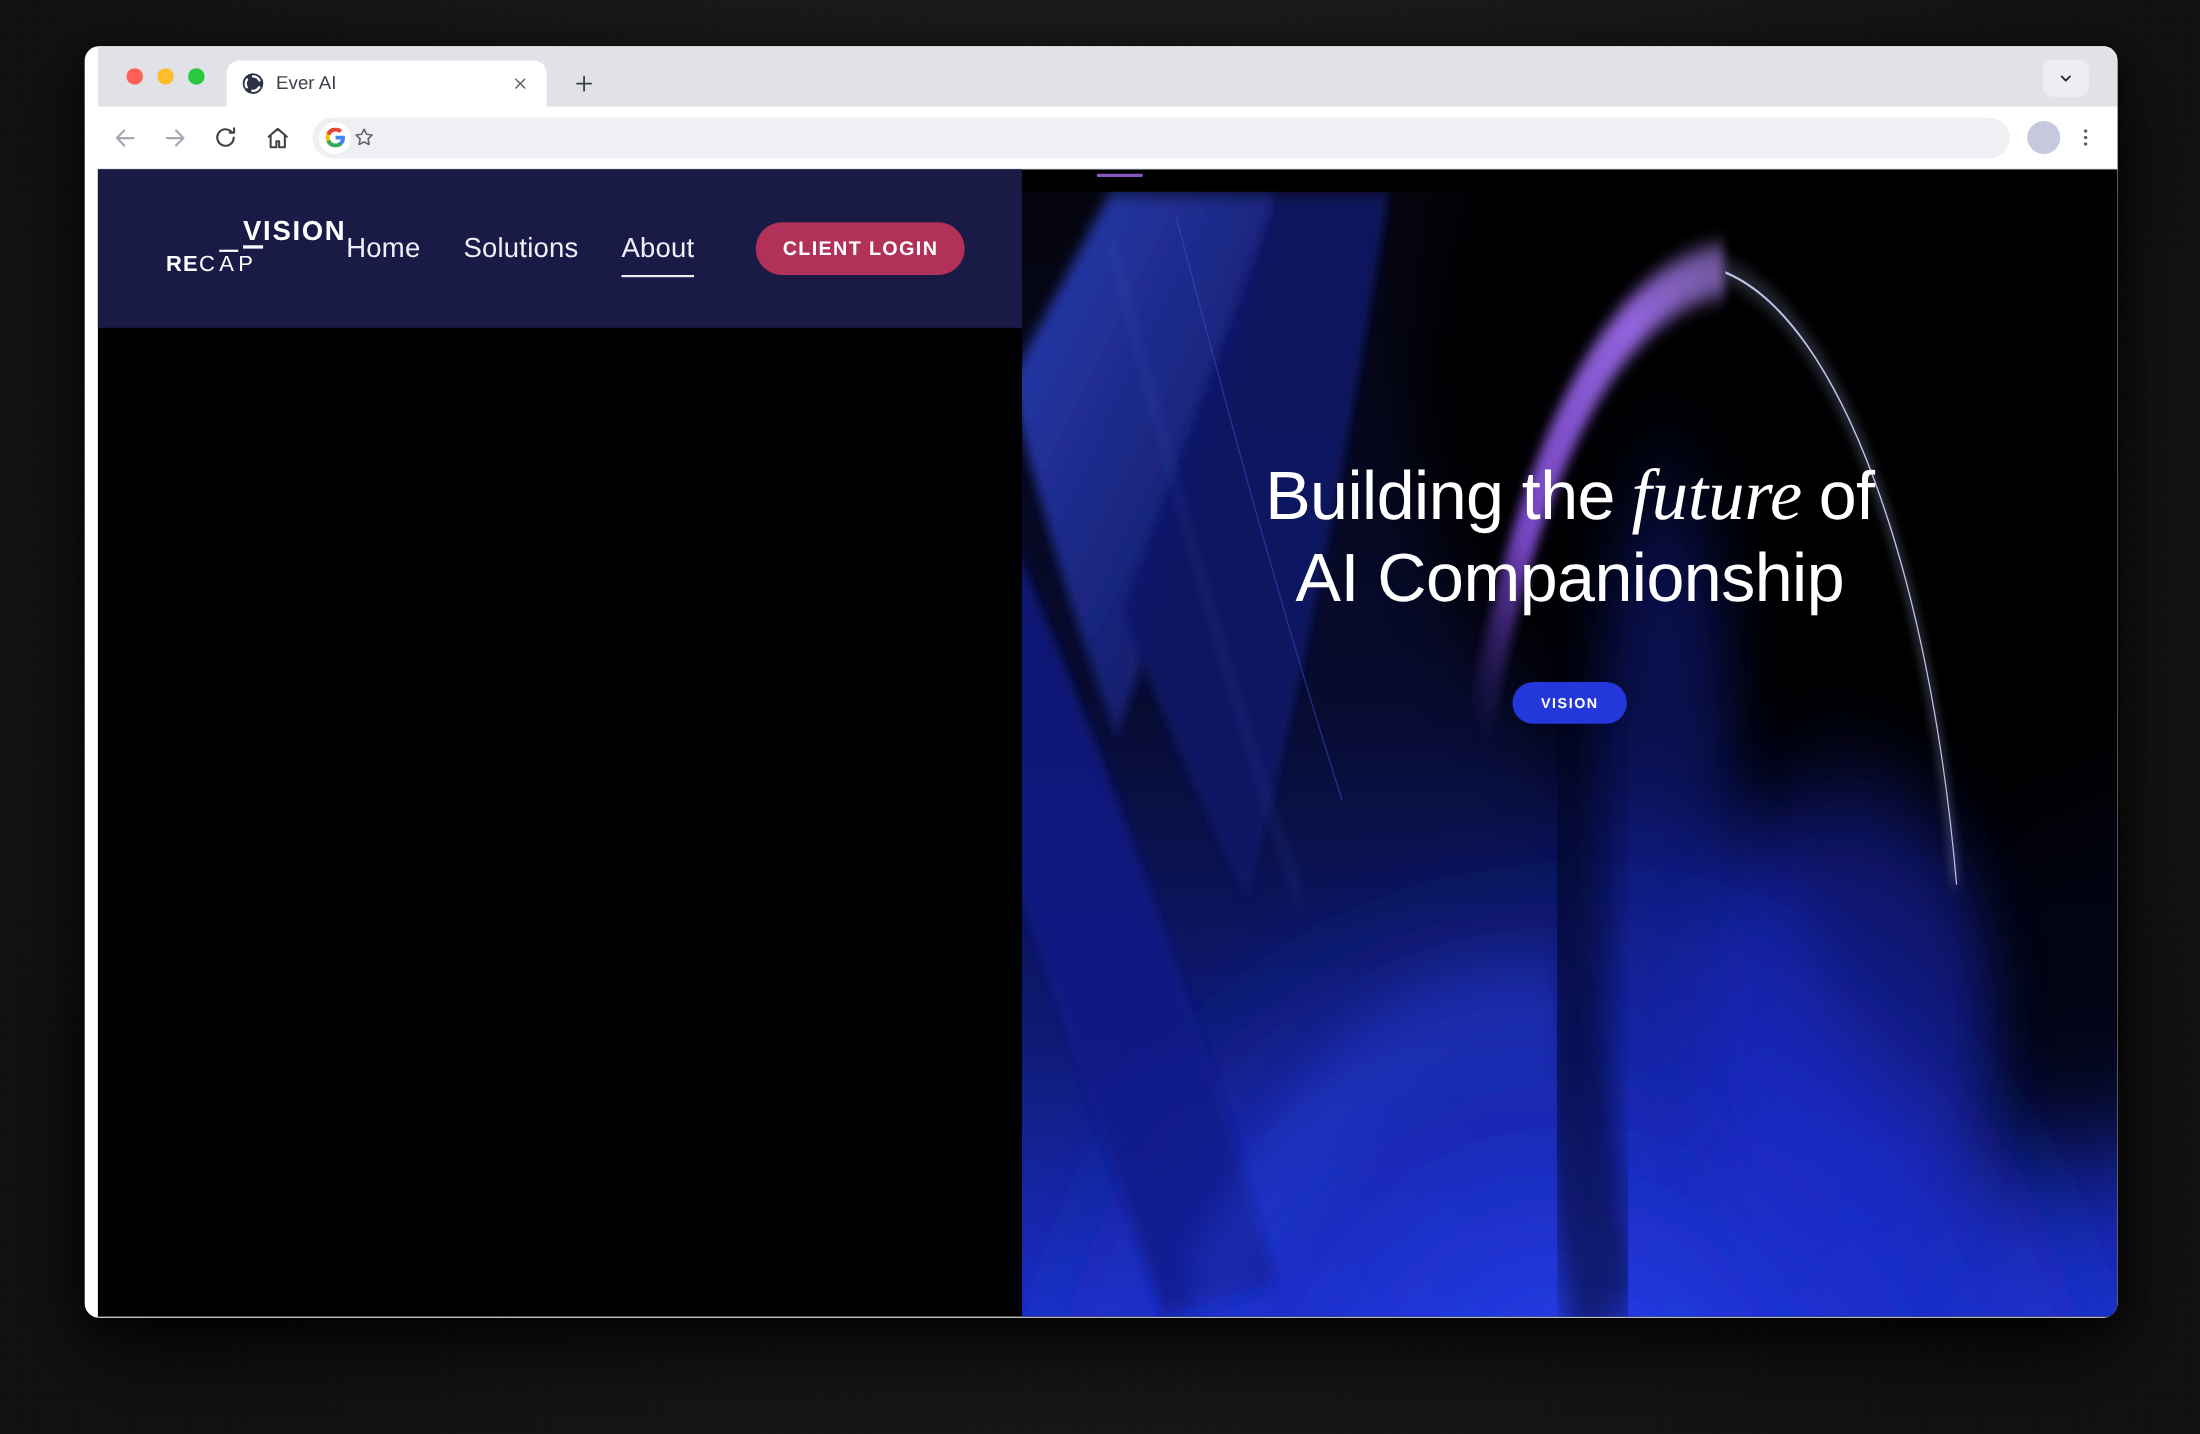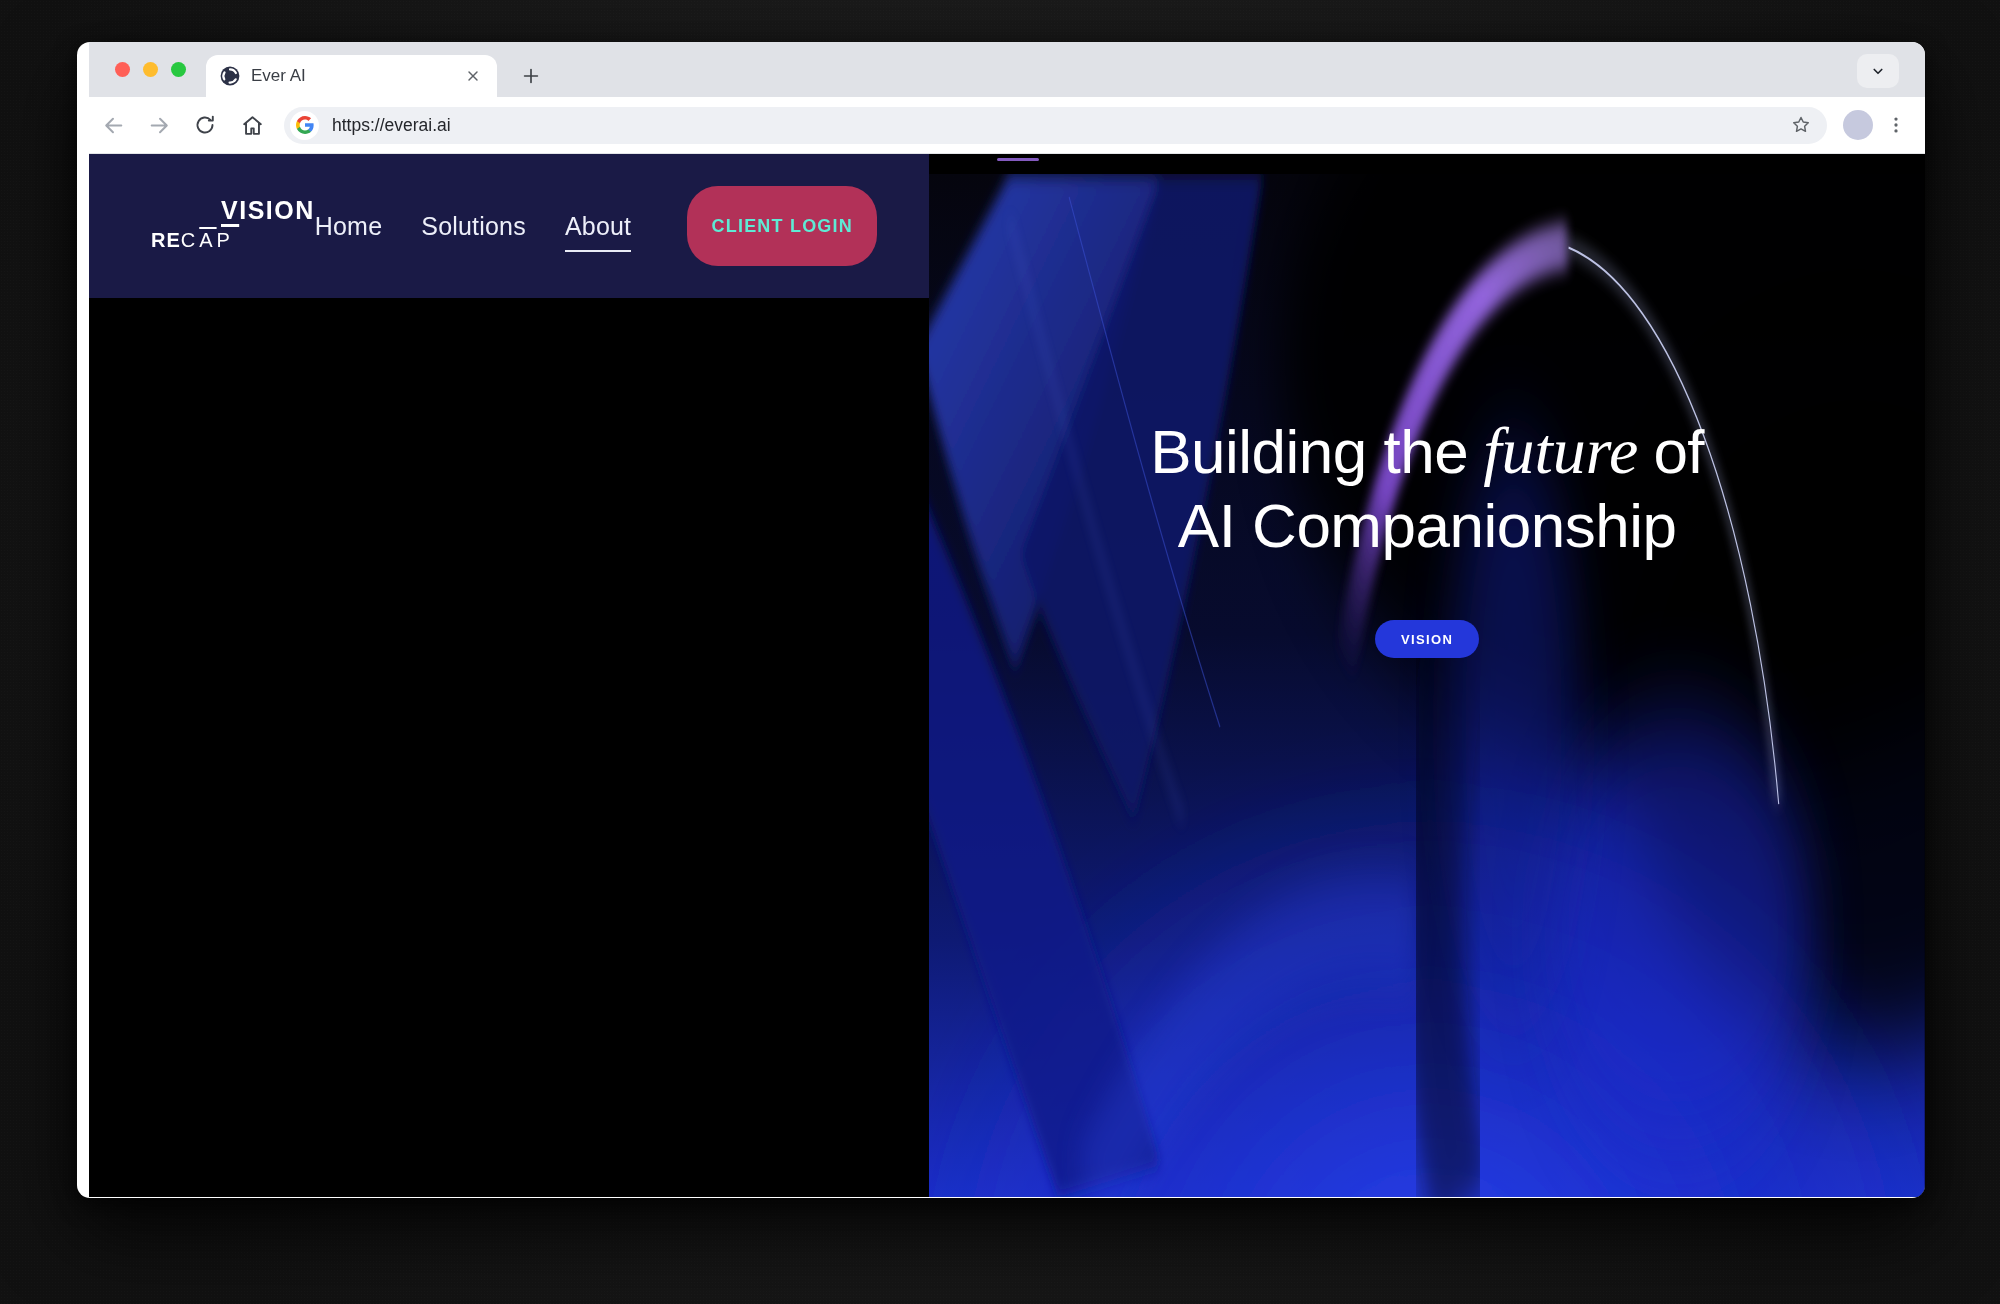--- a/index.html
+++ b/index.html
@@ -82,22 +82,22 @@
   .logo-bottom .re { font-weight:700; letter-spacing:1px; }
   .logo-bottom .lc, .logo-bottom .la, .logo-bottom .lp { font-weight:400; letter-spacing:4px; }
   .logo-bottom .la { text-decoration:overline; text-decoration-thickness:2px; }
 
   .nav { margin-left:auto; display:flex; align-items:center; gap:39px; }
   .nav-item { font-size:25px; color:#edeff9; cursor:pointer; position:relative; letter-spacing:.2px; }
   .nav-item.active::after {
     content:""; position:absolute; left:0; right:0; bottom:-11px; height:2px; background:#e9ebf5;
   }
   .login {
-    margin-left:56px; width:190px; height:80px; border-radius:31px; border:none;
-    background:#b23158; color:#5eead4; font-family:inherit; font-size:18px; font-weight:600;
+    margin-left:56px; width:190px; height:48px; border-radius:31px; border:none;
+    background:#b23158; color:#ffffff; font-family:inherit; font-size:18px; font-weight:600;
     letter-spacing:1.2px; cursor:pointer;
   }
 
   .hero { position:relative; flex:1; overflow:hidden;margin-top:20px; }
   .herobg { position:absolute; inset:0; width:100%; height:100%; display:block; }
   .hero-copy { position:absolute; left:0; right:0; top:240px; text-align:center; z-index:2; }
   .hero-copy h1 { font-size:62px; line-height:74px; font-weight:400; color:#ffffff; letter-spacing:-.5px; }
   .hero-copy .fut {
     font-family:"Liberation Serif", serif; font-style:italic; font-weight:500;
     font-size:66px; margin:0 15px; letter-spacing:0;
@@ -174,21 +174,20 @@
       </span>
       <div class="omnibox">
         <span class="gbadge">
           <svg viewBox="0 0 18 18" width="18" height="18">
             <path fill="#4285F4" d="M17.64 9.2045c0-.6381-.0573-1.2518-.1636-1.8409H9v3.4814h4.8436c-.2086 1.125-.8427 2.0782-1.7959 2.7164v2.2581h2.9087c1.7018-1.5668 2.6836-3.874 2.6836-6.615z"></path>
             <path fill="#34A853" d="M9 18c2.43 0 4.4673-.806 5.9564-2.1805l-2.9087-2.2581c-.8059.54-1.8368.859-3.0477.859-2.344 0-4.3282-1.5831-5.036-3.7104H.9574v2.3318C2.4382 15.9832 5.4818 18 9 18z"></path>
             <path fill="#FBBC05" d="M3.964 10.71c-.18-.54-.2822-1.1168-.2822-1.71s.1023-1.17.2823-1.71V4.9582H.9573A8.9965 8.9965 0 0 0 0 9c0 1.4523.3477 2.8268.9573 4.0418L3.964 10.71z"></path>
             <path fill="#EA4335" d="M9 3.5795c1.3214 0 2.5077.4541 3.4405 1.346l2.5813-2.5814C13.4632.8918 11.4259 0 9 0 5.4818 0 2.4382 2.0168.9573 4.9582L3.964 7.29C4.6718 5.1627 6.6559 3.5795 9 3.5795z"></path>
           </svg>
         </span>
-        <span class="url">https://everai.ai</span>
         <span class="star">
           <svg viewBox="0 0 24 24" width="22" height="22">
             <path d="M12 3.8l2.45 4.96 5.48.8-3.97 3.87.94 5.46L12 16.31l-4.9 2.58.94-5.46-3.97-3.87 5.48-.8z" fill="none" stroke="#5f6368" stroke-width="1.6" stroke-linejoin="round"></path>
           </svg>
         </span>
       </div>
       <span class="avatar"></span>
       <span class="kebab">
         <svg viewBox="0 0 24 24" width="22" height="22">
           <circle cx="12" cy="5.5" r="1.8" fill="#5f6368"></circle>

